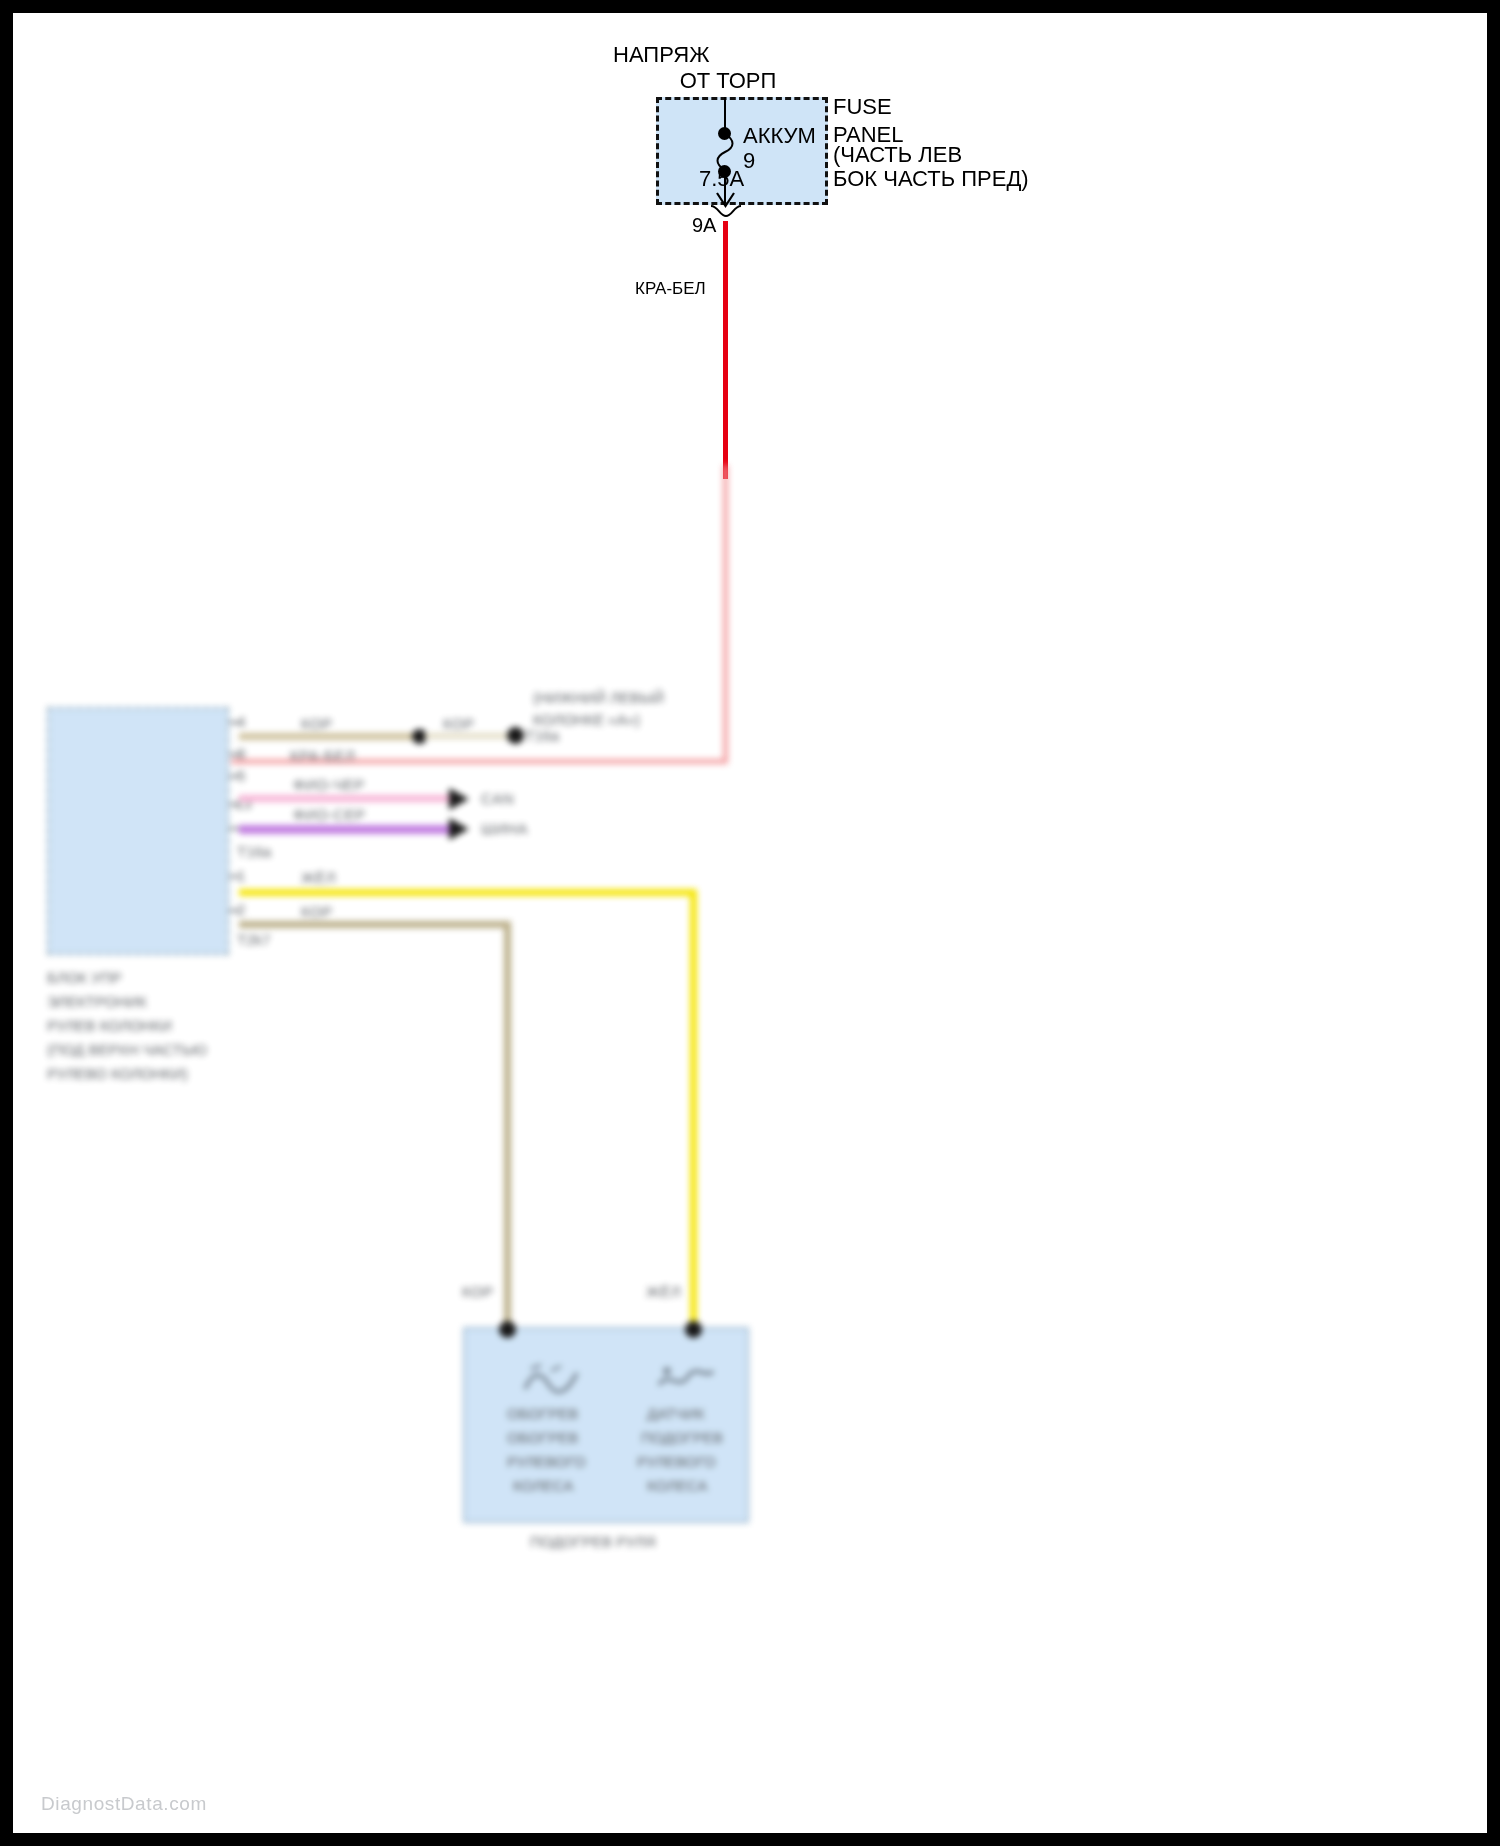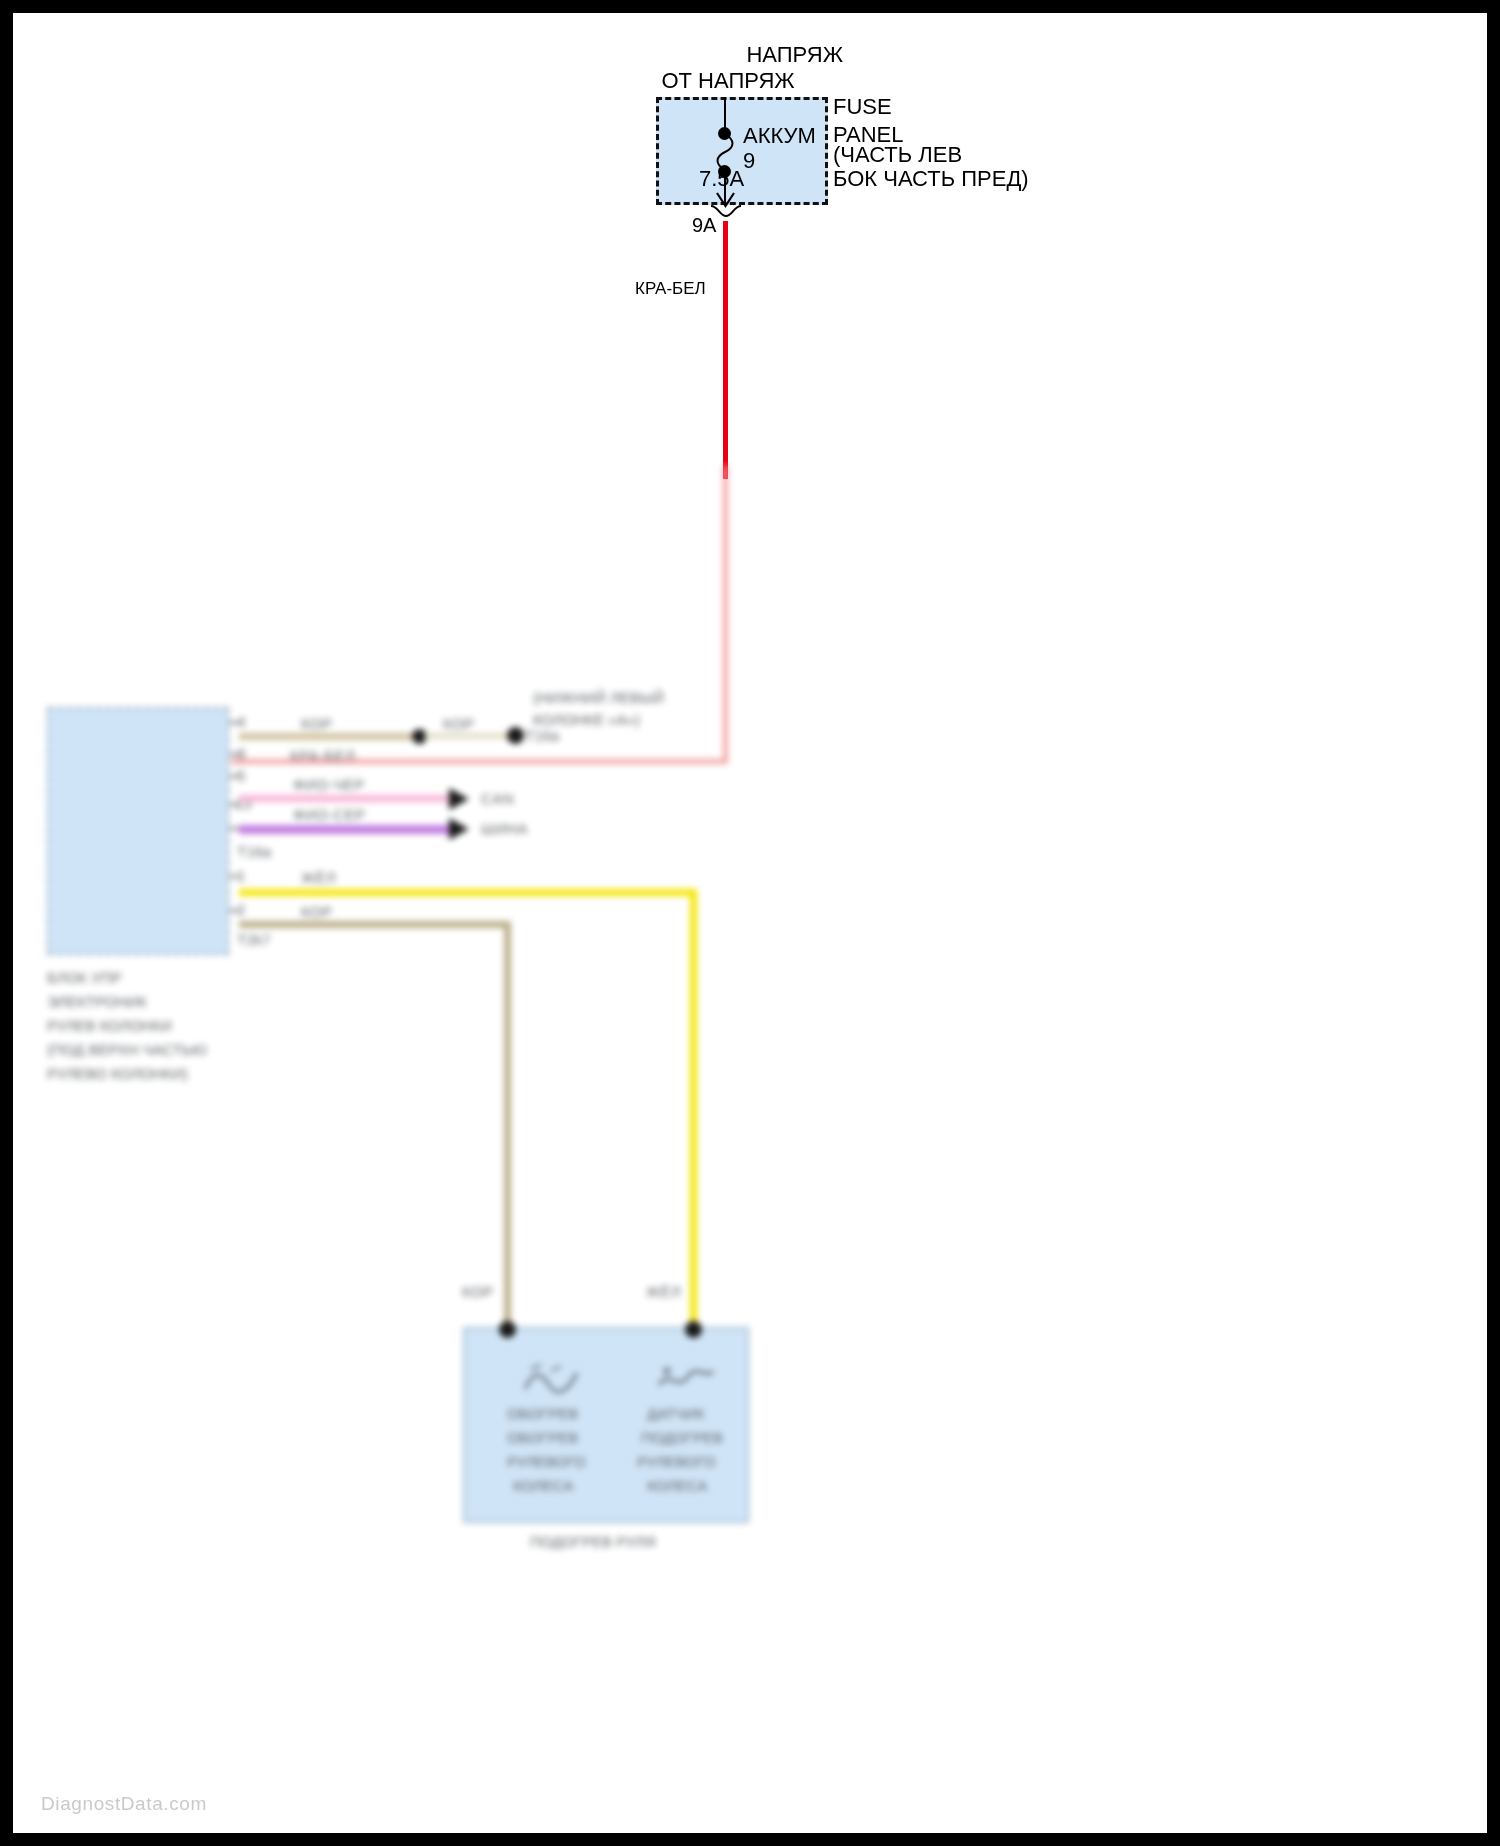--- a/index.html
+++ b/index.html
@@ -95,22 +95,22 @@
     font-family:"Liberation Sans", sans-serif;
   }
   .icon-svg{position:absolute;}
 </style>
 </head>
 <body>
 
 <div id="page">
   <div id="canvas">
 
-    <div class="txt fuse-title" style="left:600px;top:28px;width:230px;font-size:22px;text-align:right;">НАПРЯЖ</div>
-    <div class="txt fuse-title" style="left:600px;top:54px;width:230px;font-size:22px;text-align:center;">ОТ НАПРЯЖ</div>
+    <div class="txt fuse-title" style="left:600px;top:28px;width:230px;font-size:22px;text-align:left;">НАПРЯЖ</div>
+    <div class="txt fuse-title" style="left:600px;top:54px;width:230px;font-size:22px;text-align:center;">ОТ ТОРП</div>
 
     <div class="fuse-box" style="left:643px;top:84px;width:172px;height:108px;"></div>
 
     <div class="wire" style="left:711px;top:84px;width:2px;height:36px;"></div>
 
     <div class="dot" style="left:705px;top:114px;width:13px;height:13px;"></div>
     <div class="dot" style="left:705px;top:152px;width:13px;height:13px;"></div>
 
     <svg class="squiggle" style="left:700px;top:120px;" width="28" height="38" viewBox="0 0 28 38">
       <path d="M12 1 C 22 7, 22 14, 12 19 C 2 24, 2 31, 12 37" stroke="#000" stroke-width="2" fill="none"></path>

